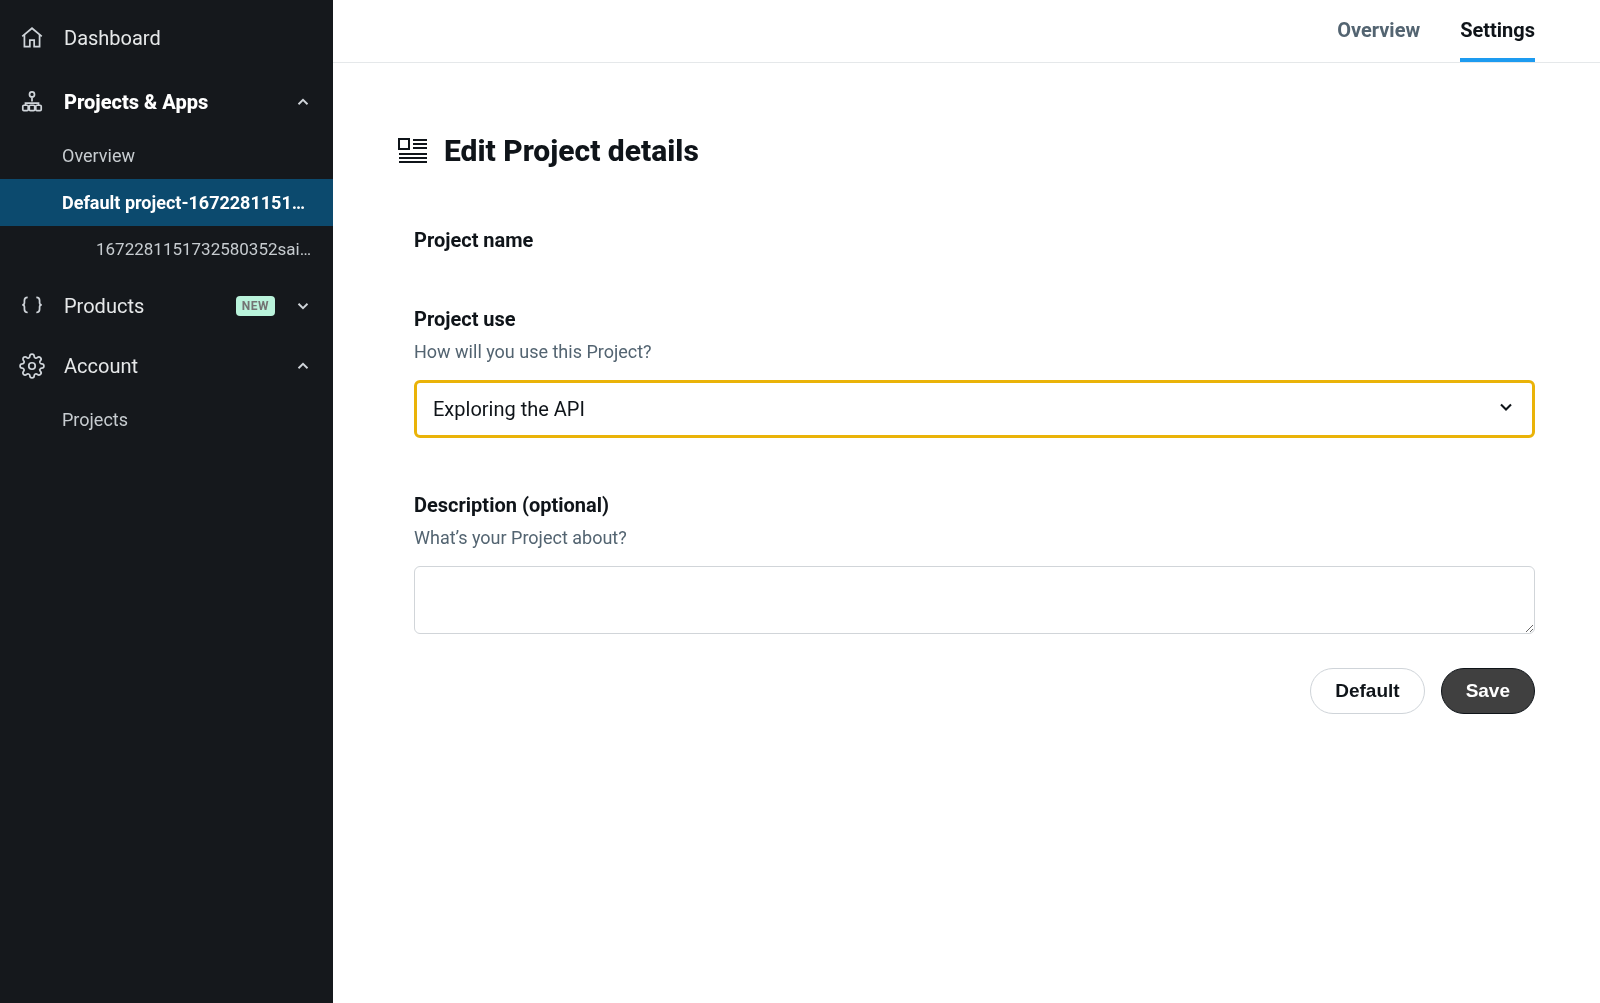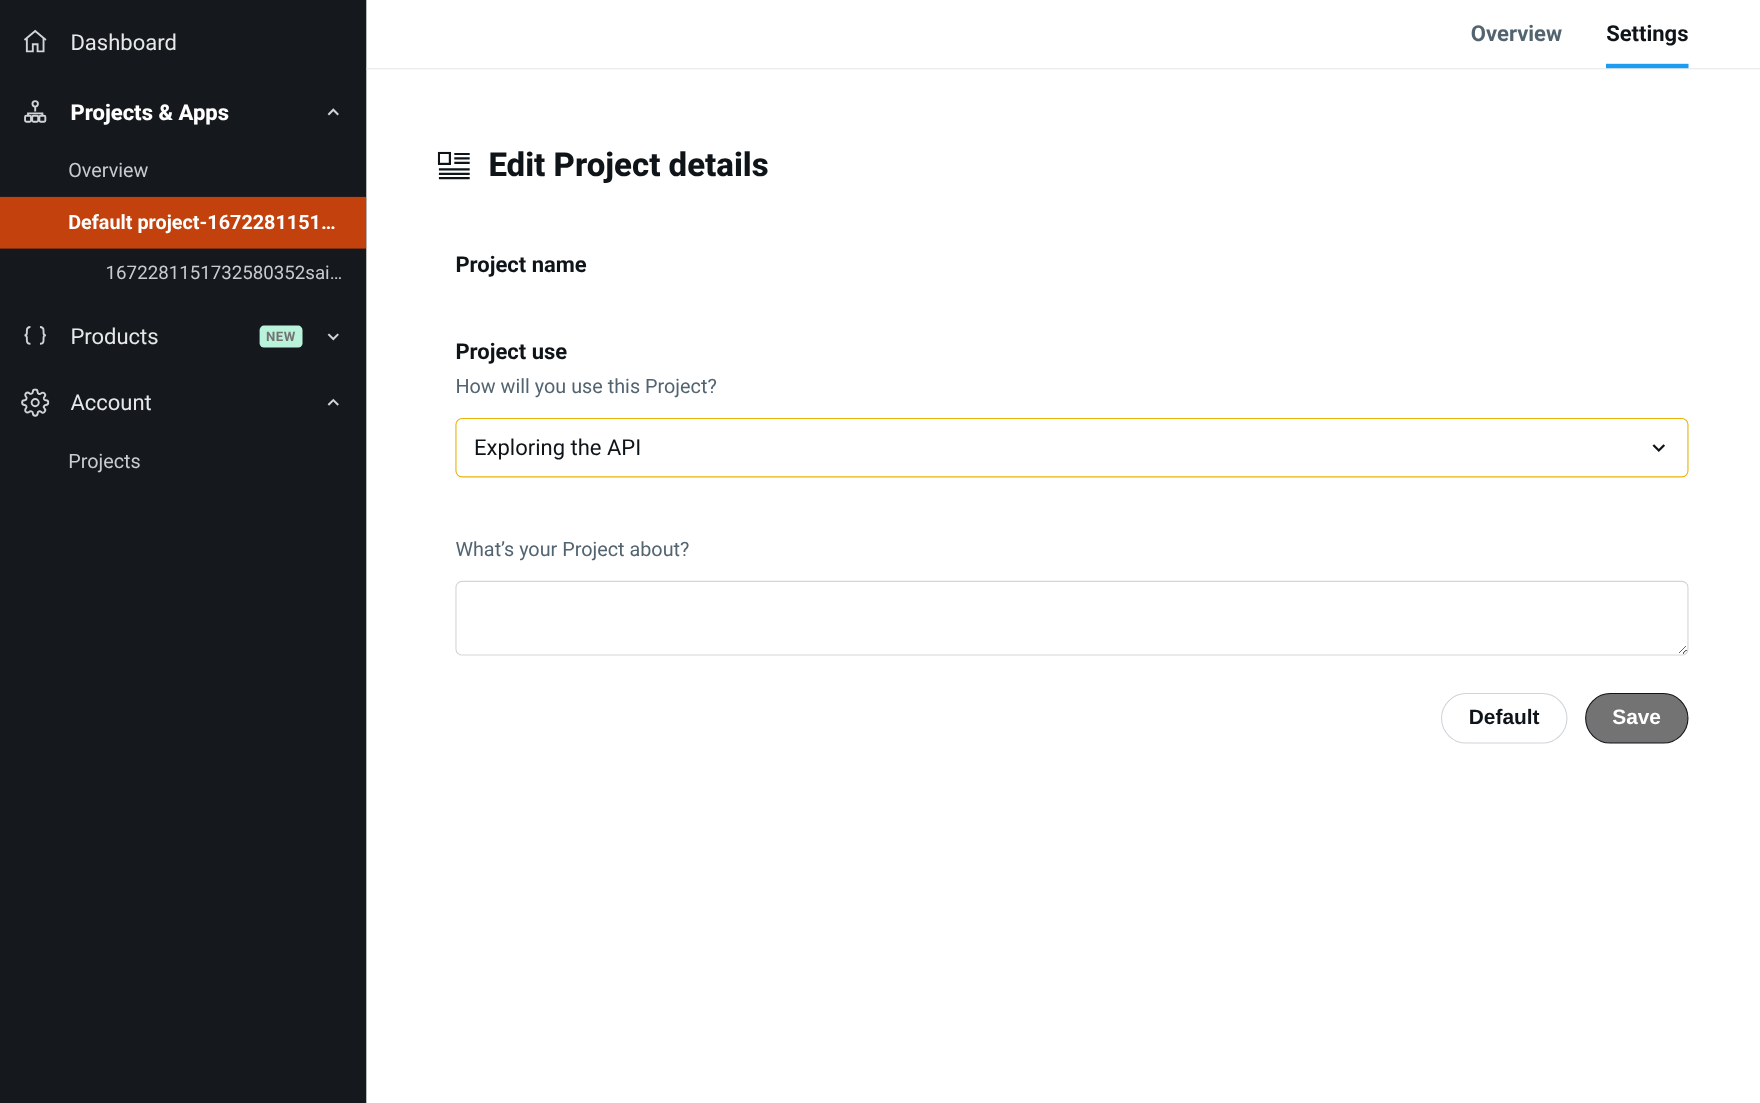--- a/index.html
+++ b/index.html
@@ -49,21 +49,21 @@
     .side-sub {
       padding: 13px 20px 13px 62px;
       color: #c7ccd0;
       font-size: 18px;
       cursor: pointer;
       white-space: nowrap;
       overflow: hidden;
       text-overflow: ellipsis;
     }
     .side-sub.bold {
-      background: #c2410c;
+      background: #0c4a6e;
       color: #fff;
       font-weight: 700;
     }
     .side-sub.deep {
       padding-left: 96px;
       font-size: 17px;
     }
     .side-heading {
       font-weight: 800;
       font-size: 21px;
@@ -155,25 +155,25 @@
       font-family: inherit;
     }
     .select-wrap {
       position: relative;
     }
     .select-input {
       width: 100%;
       padding: 14px 16px;
       font-size: 20px;
       color: #0f1419;
-      border: 1px solid #eab308;
+      border: 3px solid #eab308;
       border-radius: 6px;
       cursor: pointer;
       display: flex;
-      align-items: center;
+      align-items: flex-start;
       justify-content: space-between;
     }
     .text-area {
       width: 100%;
       height: 68px;
       padding: 12px 16px;
       font-size: 18px;
       color: #0f1419;
       border: 1px solid #d1d5d9;
       border-radius: 6px;
@@ -193,21 +193,21 @@
       font-size: 19px;
       font-weight: 700;
       padding: 11px 24px;
       border-radius: 9999px;
       cursor: pointer;
       border: 1px solid #cfd4d9;
       background: #fff;
       color: #0f1419;
     }
     .btn.primary {
-      background: #737373;
+      background: #404040;
       color: #fff;
       border-color: #0f1419;
     }
 
     svg { display: block; }
   </style>
 </head>
 <body>
 
 <nav class="sidebar">
@@ -322,20 +322,21 @@
           <span>
             <svg width="20" height="20" viewBox="0 0 24 24" fill="none" stroke="#0f1419" stroke-width="2.5">
                 <path d="m6 9 6 6 6-6"></path>
               </svg>
           </span>
         </div>
       </div>
     </div>
 
     <div class="field-group" style="margin-bottom:20px">
+      <div class="field-label">Description (optional)</div>
       <div class="field-sub">What’s your Project about?</div>
       <textarea class="text-area" style=""></textarea>
     </div>
 
     <div class="button-row">
       <button class="btn">Default</button>
       <button class="btn primary">Save</button>
     </div>
 
   </div>

